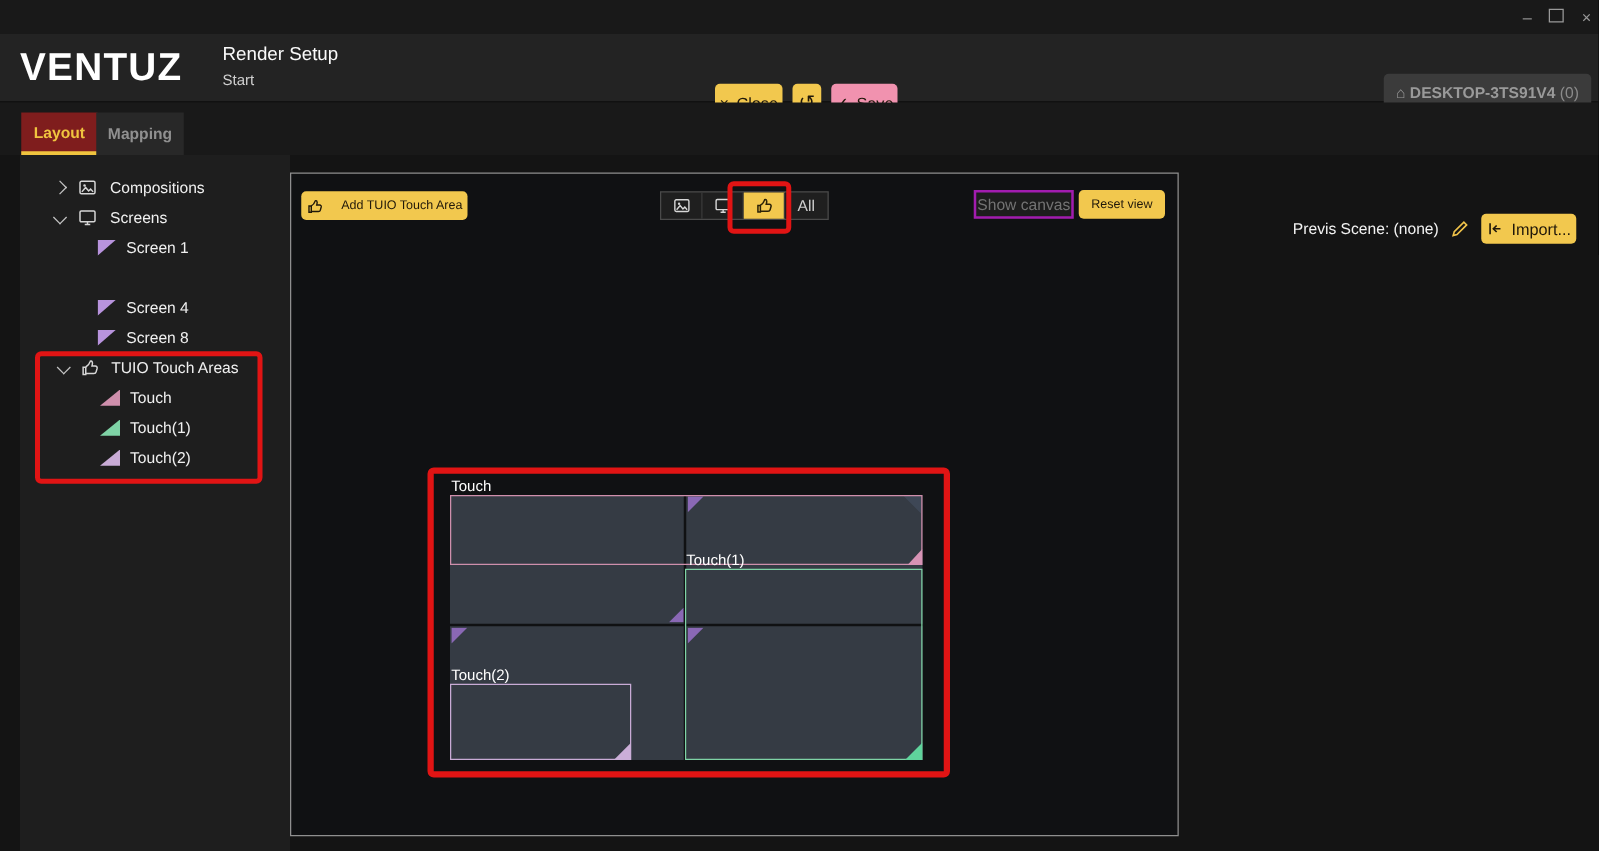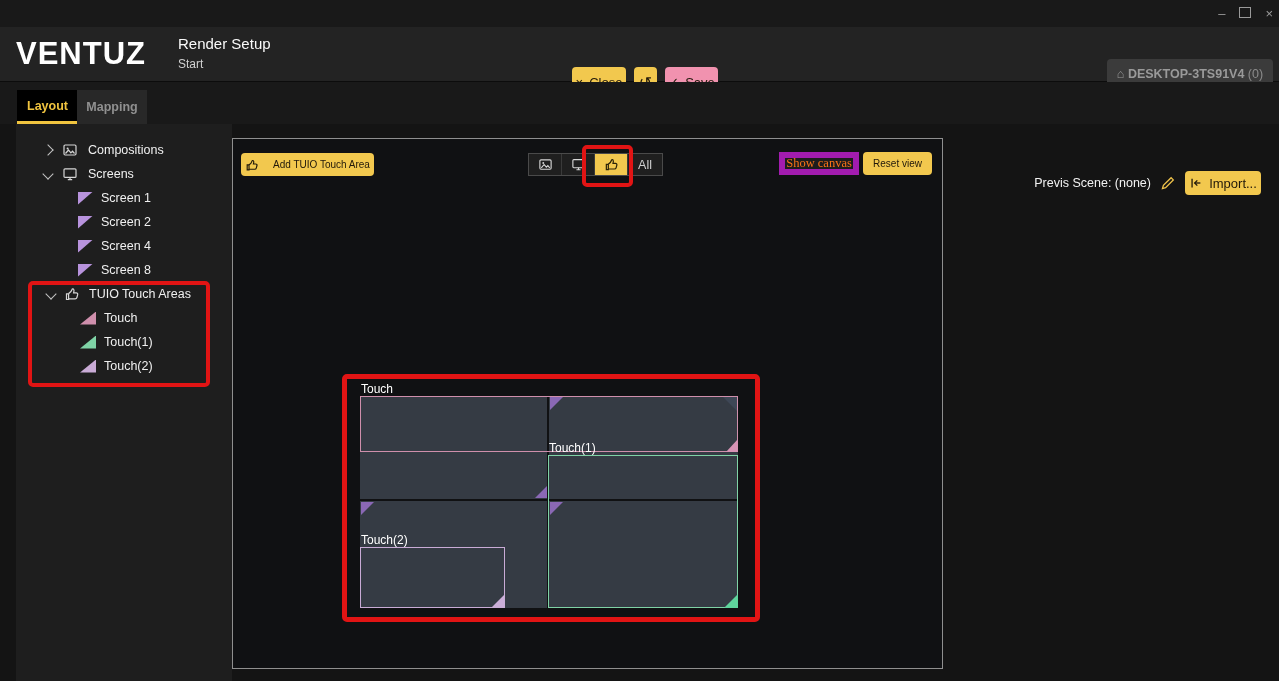--- a/index.html
+++ b/index.html
@@ -27,21 +27,21 @@
   .machine{position:absolute;left:1107px;top:32px;width:166px;height:48px;background:#3b3b3b;border-radius:4px;
            display:flex;flex-direction:column;align-items:center;justify-content:center;line-height:1.45;}
   .machine .l1{color:#9a9a9a;font-weight:bold;font-size:12.5px;}
   .machine .l1 .cnt{font-weight:normal;color:#8b8b8b;}
   .machine .l2{color:#848484;font-size:12.5px;}
 
   
   .tabstrip{position:absolute;left:0;top:82px;width:100%;height:42px;background:#191919;}
   .tab{position:absolute;top:8px;height:34px;display:flex;align-items:center;justify-content:center;
        font-size:12.5px;box-sizing:border-box;cursor:pointer;}
-  .tab-active{left:17px;width:61px;background:#000000;color:#f0c43f;font-weight:bold;border-bottom:3px solid #f0c43f;}
+  .tab-active{left:17px;width:61px;background:#7f1d1d;color:#f0c43f;font-weight:bold;border-bottom:3px solid #f0c43f;}
   .tab-idle{left:77px;width:70px;background:#282828;color:#909090;font-weight:bold;}
   .previs{position:absolute;right:18px;top:88px;height:26px;display:flex;align-items:center;gap:9px;}
   .previs-label{color:#f2f2f2;font-size:12.5px;}
   .imp-btn{width:76px;height:24px;}
 
   
   .sidebar{position:absolute;left:16px;top:124px;width:216px;height:557px;background:#1e1e1e;}
   .trow{position:absolute;left:0;width:100%;height:24px;display:flex;align-items:center;cursor:pointer;}
   .trow .tlabel{color:#f0f0f0;font-size:12.5px;}
   .chev{width:7px;height:7px;border-right:1.6px solid #c4c4c4;border-bottom:1.6px solid #c4c4c4;
@@ -58,21 +58,21 @@
   .canvas-panel{position:absolute;left:232px;top:138px;width:711px;height:531px;background:#101113;
                 border:1px solid #8f8f8f;box-sizing:border-box;}
   .add-btn{position:absolute;left:8px;top:14px;height:23px;padding:0 4px;font-size:10px;gap:14px;}
   .seg{position:absolute;left:295px;top:14px;height:23px;display:flex;align-items:stretch;
        background:#1f1f1f;border:1px solid #4a4a4a;box-sizing:border-box;}
   .seg-item{width:32px;display:flex;align-items:center;justify-content:center;color:#d8d8d8;cursor:pointer;border-right:1px solid #3a3a3a;}
   .seg-item:last-child{border-right:none;}
   .seg-active{background:#f2c84e;color:#2a2208;}
   .seg-all{width:34px;font-size:12.5px;color:#cfcfcf;}
   .show-canvas{position:absolute;left:546px;top:13px;width:80px;height:23px;background:#1d1d1d;
-               border:6px solid #a21caf;color:#f97316;font-size:12.5px;display:flex;align-items:center;justify-content:center;box-sizing:border-box;cursor:pointer;font-family:Liberation Serif, serif;}
+               border:2px solid #a21caf;color:#737373;font-size:12.5px;display:flex;align-items:center;justify-content:center;box-sizing:border-box;cursor:pointer;}
   .reset-view{position:absolute;left:630px;top:13px;width:69px;height:23px;font-size:10px;}
   .screen-q{position:absolute;background:#353b44;}
   .area{position:absolute;box-sizing:border-box;}
   .area-label{position:absolute;left:0;bottom:100%;padding-bottom:1px;font-size:12px;color:#fff;white-space:nowrap;}
   .ctri{position:absolute;}
 
   
   .rpanel{position:absolute;left:945px;top:124px;width:334px;height:557px;background:#1c1c1c;}
   .dd{position:absolute;height:23px;background:#2e2e2e;border-radius:3px;display:flex;align-items:center;
       justify-content:space-between;padding:0 9px;box-sizing:border-box;color:#f0f0f0;font-size:12.5px;cursor:pointer;}
@@ -172,24 +172,20 @@
             <path d="M3.5 11.5l3-3.5 2.4 2.8 1.6-1.6 2 2.3"></path>
           </svg>
       </span>
       <span class="tlabel">Compositions</span>
     </div>
 
     <div class="trow" style="top:62px;padding-left:62px;gap:8px;text-align:center;">
       <span class="tri tri-tl" style="width:15px;height:13px;background:#b893dd;"></span>
       <span class="tlabel">Screen 1</span>
     </div>
-    <div class="trow" style="top:86px;padding-left:62px;gap:8px;">
-      <span class="tri tri-tl" style="width:15px;height:13px;background:#b893dd;"></span>
-      <span class="tlabel">Screen 2</span>
-    </div>
     <div class="trow" style="top:110px;padding-left:62px;gap:8px;">
       <span class="tri tri-tl" style="width:15px;height:13px;background:#b893dd;"></span>
       <span class="tlabel">Screen 4</span>
     </div>
     <div class="trow" style="top:134px;padding-left:62px;gap:8px;">
       <span class="tri tri-tl" style="width:15px;height:13px;background:#b893dd;"></span>
       <span class="tlabel">Screen 8</span>
     </div>
 
     <div class="trow" style="top:158px;padding-left:31px;gap:8px;align-items:center;">

